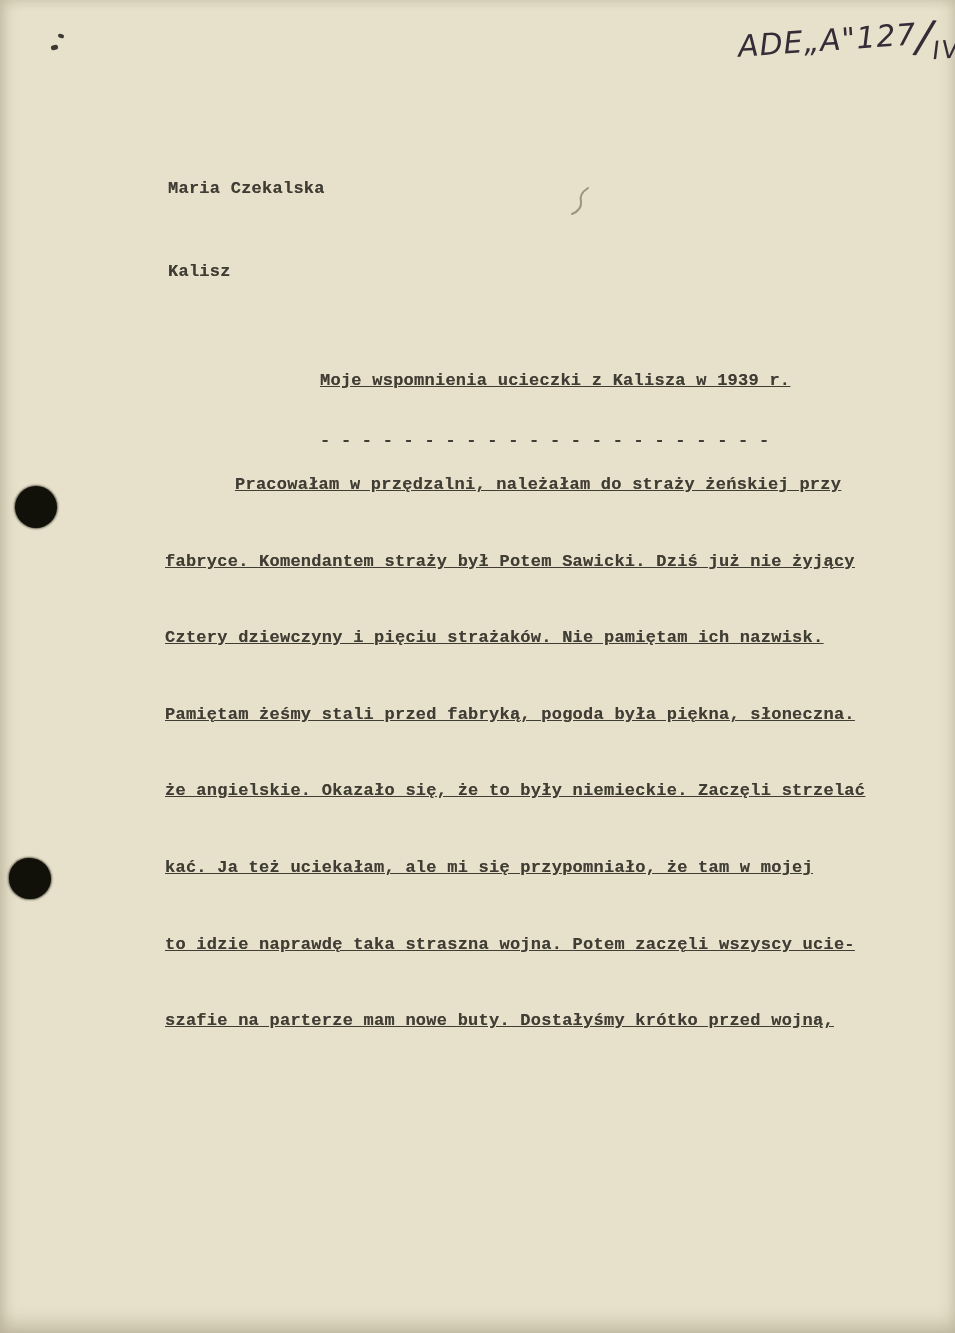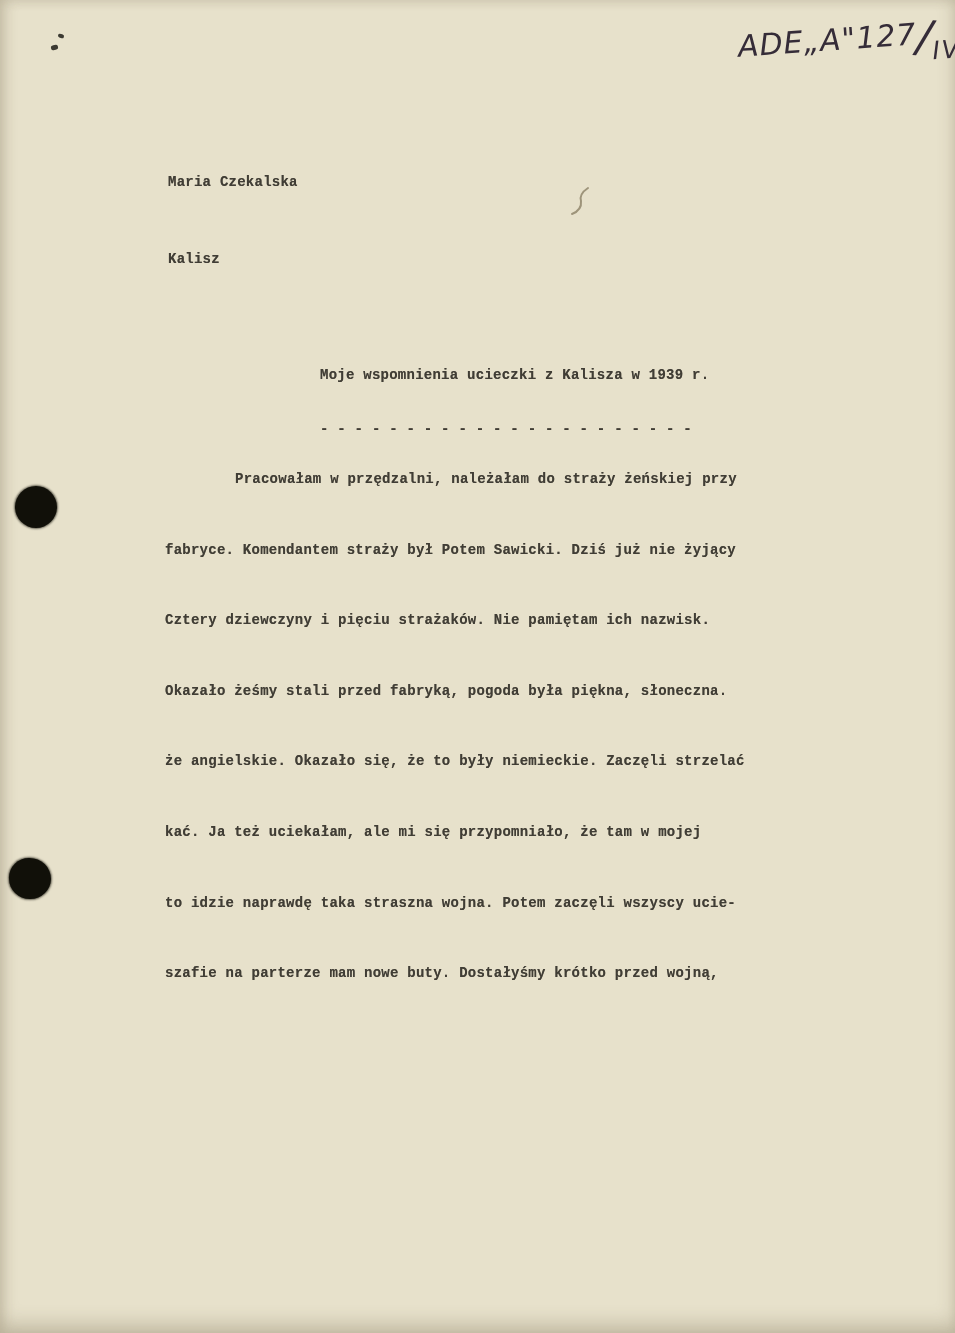--- a/index.html
+++ b/index.html
@@ -6,29 +6,29 @@
   body{
     width:955px;height:1333px;position:relative;overflow:hidden;
     background:
       linear-gradient(90deg, rgba(120,105,70,.10) 0%, rgba(120,105,70,0) 4%, rgba(120,105,70,0) 96%, rgba(120,105,70,.08) 100%),
       linear-gradient(180deg,#eae4cf 0%,#e7e1cb 55%,#e4decteinvalid 0,#e4dec7 85%,#ddd6bd 96%,#cdc5a8 100%);
     background-color:#e7e1cb;
     font-family:"Liberation Mono","DejaVu Sans Mono",monospace;
   }
   .vignette{position:absolute;inset:0;pointer-events:none;
     box-shadow:inset 0 -10px 18px rgba(85,75,45,.22), inset 0 4px 10px rgba(85,75,45,.07), inset 6px 0 12px rgba(85,75,45,.07);}
-  .typed{color:#403d35;font-weight:bold;letter-spacing:.25px;font-size:14px;
+  .typed{color:#403d35;font-weight:bold;letter-spacing:.25px;font-size:17px;
     text-shadow:0 0 .6px rgba(55,50,40,.55);white-space:pre;}
   .sender{position:absolute;left:168px;top:128px;}
   .sender .line{height:45px;line-height:45px;}
   .doc-title{position:absolute;left:320px;top:332px;}
-  .doc-title .t{line-height:22px;}
+  .doc-title .t{line-height:22px;text-decoration:underline;}
   .doc-title .u{line-height:16px;margin-top:3px;letter-spacing:.25px;}
   .bodytext{position:absolute;left:165px;top:428px;}
-  .bodytext .line{height:38.6px;line-height:38.6px;}
+  .bodytext .line{height:38.6px;line-height:38.6px;text-decoration:underline;}
   .bodytext .indent{padding-left:70px;}
   .handnote{position:absolute;left:738px;top:16px;transform:rotate(-4deg);
     font-family:"DejaVu Sans",sans-serif;font-style:italic;color:#352c38;white-space:nowrap;}
   .handnote .main{font-size:30px;letter-spacing:1px;}
   .handnote .slash{font-size:44px;font-weight:normal;display:inline-block;transform:rotate(8deg);vertical-align:-8px;}
   .handnote .sub{font-size:25px;display:inline-block;transform:translateY(16px);letter-spacing:2px;}
   .hole{position:absolute;background:#111009;border-radius:50%;
     box-shadow:0 0 2px 1px rgba(20,18,10,.6);}
   .hole1{left:15px;top:486px;width:42px;height:42px;}
   .hole2{left:9px;top:858px;width:42px;height:41px;border-radius:48% 52% 50% 50%;}
@@ -65,21 +65,21 @@
 
 <div class="doc-title typed">
   <div class="t">Moje wspomnienia ucieczki z Kalisza w 1939 r.</div>
   <div class="u">- - - - - - - - - - - - - - - - - - - - - -</div>
 </div>
 
 <div class="bodytext typed">
   <div class="line indent">Pracowałam w przędzalni, należałam do straży żeńskiej przy</div>
   <div class="line">fabryce. Komendantem straży był Potem Sawicki. Dziś już nie żyjący</div>
   <div class="line">Cztery dziewczyny i pięciu strażaków. Nie pamiętam ich nazwisk.</div>
-  <div class="line">Okazało żeśmy stali przed fabryką, pogoda była piękna, słoneczna.</div>
+  <div class="line">Pamiętam żeśmy stali przed fabryką, pogoda była piękna, słoneczna.</div>
   <div class="line">że angielskie. Okazało się, że to były niemieckie. Zaczęli strzelać</div>
   <div class="line">kać. Ja też uciekałam, ale mi się przypomniało, że tam w mojej</div>
   <div class="line">to idzie naprawdę taka straszna wojna. Potem zaczęli wszyscy ucie-</div>
   <div class="line">szafie na parterze mam nowe buty. Dostałyśmy krótko przed wojną,</div>
   
   
   
   
   
   

